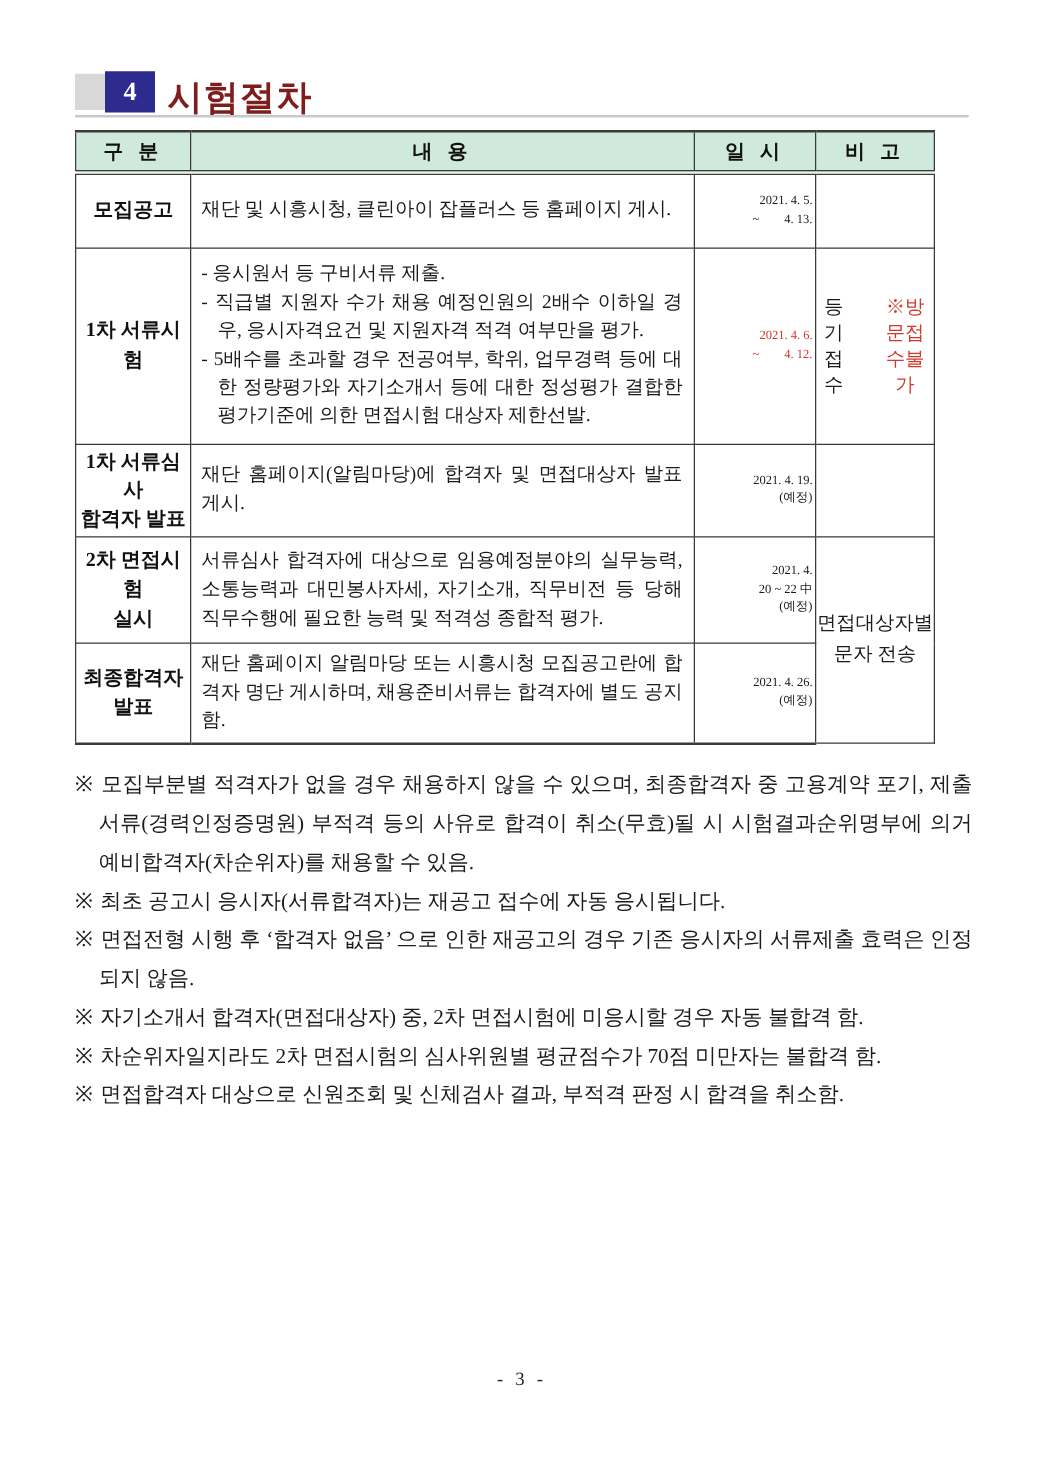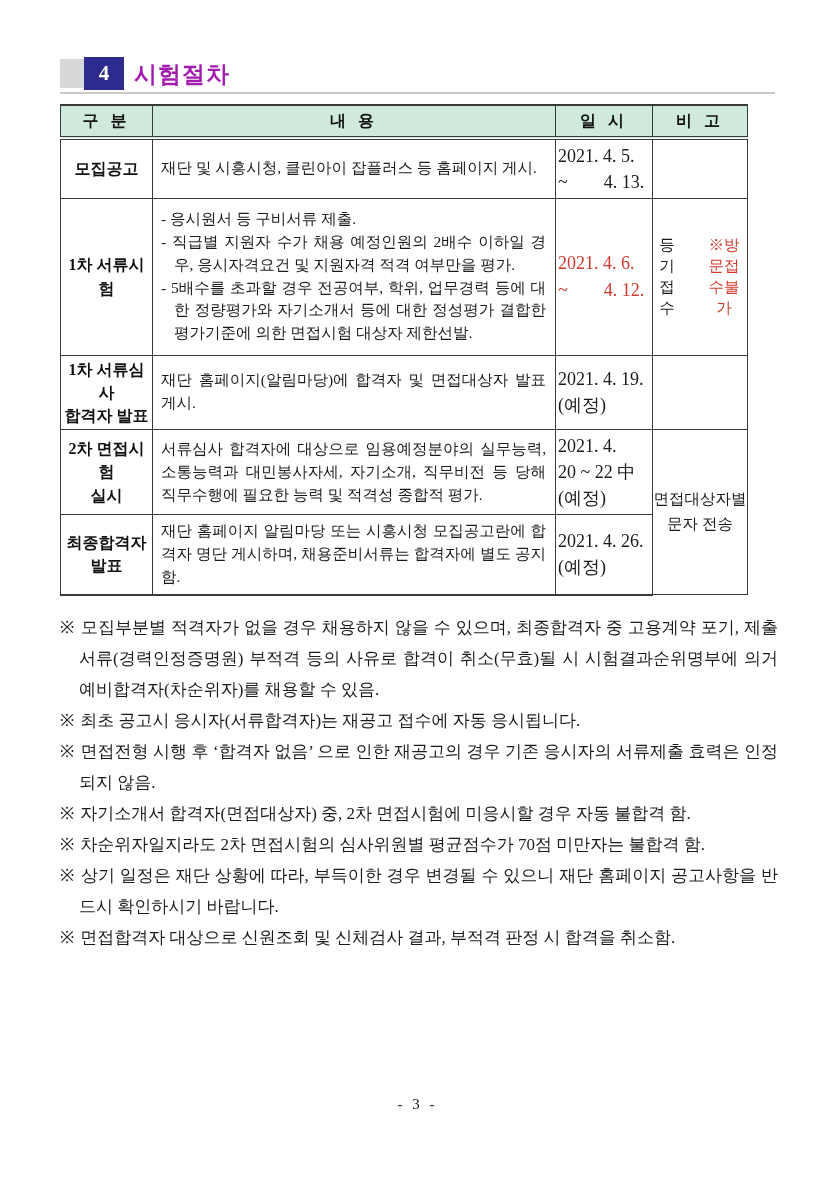--- a/index.html
+++ b/index.html
@@ -17,21 +17,21 @@
   .sec-header { position:absolute; left:60px; top:56px; width:715px; height:38px; }
   .sec-graybar { position:absolute; left:0; top:3px; width:26px; height:29px; background:#d8d8d8; }
   .sec-numbox {
     position:absolute; left:24px; top:1px; width:40px; height:33px;
     background:#2e2b8e; color:#ffffff;
     display:flex; align-items:center; justify-content:center;
     font-size:21px; font-weight:bold;
   }
   .sec-title {
     position:absolute; left:74px; top:3px;
-    font-size:23px; font-weight:bold; letter-spacing:1px; color:#a21caf;
+    font-size:28px; font-weight:bold; letter-spacing:1px; color:#7f1d1d;
   }
   .sec-underline { position:absolute; left:0; top:36px; width:715px; height:2px; background:#c9c9c9; }
 
   
   .proc-table-wrap { position:absolute; left:60px; top:104px; width:687px; }
   table.proc { border-collapse:collapse; width:687px; table-layout:fixed; }
   table.proc td, table.proc th { border:1px solid #3a3a3a; vertical-align:middle; }
   table.proc th {
     background:#cfe9dc;
     border-top:2px solid #3a3a3a;
@@ -40,21 +40,21 @@
     height:33px; text-align:center; color:#111111;
   }
   table.proc tr.last td { border-bottom:2px solid #3a3a3a; }
   td.cat {
     text-align:center; font-weight:bold; font-size:16px;
     white-space:pre-line; line-height:1.45; padding:2px 1px; color:#111111;
   }
   td.cnt { font-size:15.5px; line-height:1.48; padding:5px 9px 5px 8px; text-align:justify; }
   .cnt-item { padding-left:13px; text-indent:-13px; text-align:justify; }
   td.dt {
-    text-align:left; font-size:18px; line-height:1.45;
+    text-align:right; font-size:10px; line-height:1.45;
     white-space:pre-wrap; padding:2px 2px; color:#1b1b1b;
   }
   td.dt.red { color:#cf3a2e; }
   td.rmk { text-align:center; font-size:15.5px; padding:2px; }
   .rmk-stack { display:flex; flex-direction:row; align-items:center; gap:24px; }
   .rmk-red { color:#cf3a2e; }
   td.rmk-merged { text-align:center; font-size:15.5px; white-space:pre-line; line-height:1.6; }
 
   
   .notes { position:absolute; left:60px; top:612px; width:718px; }
@@ -155,19 +155,18 @@
     </tbody>
       </table>
   </div>
 
   <div class="notes">
     <div class="note"><span class="mark">※</span><span>모집부분별 적격자가 없을 경우 채용하지 않을 수 있으며, 최종합격자 중 고용계약 포기, 제출서류(경력인정증명원) 부적격 등의 사유로 합격이 취소(무효)될 시 시험결과순위명부에 의거 예비합격자(차순위자)를 채용할 수 있음.</span></div>
     <div class="note"><span class="mark">※</span><span>최초 공고시 응시자(서류합격자)는 재공고 접수에 자동 응시됩니다.</span></div>
     <div class="note"><span class="mark">※</span><span>면접전형 시행 후 ‘합격자 없음’ 으로 인한 재공고의 경우 기존 응시자의 서류제출 효력은 인정되지 않음.</span></div>
     <div class="note"><span class="mark">※</span><span>자기소개서 합격자(면접대상자) 중, 2차 면접시험에 미응시할 경우 자동 불합격 함.</span></div>
     <div class="note"><span class="mark">※</span><span>차순위자일지라도 2차 면접시험의 심사위원별 평균점수가 70점 미만자는 불합격 함.</span></div>
-    <div class="note"><span class="mark">※</span><span>상기 일정은 재단 상황에 따라, 부득이한 경우 변경될 수 있으니 재단 홈페이지 공고사항을 반드시 확인하시기 바랍니다.</span></div>
     <div class="note"><span class="mark">※</span><span>면접합격자 대상으로 신원조회 및 신체검사 결과, 부적격 판정 시 합격을 취소함.</span></div>
   </div>
 
   <div class="page-num">- 3 -</div>
 
 </div>
 
 </body></html>

